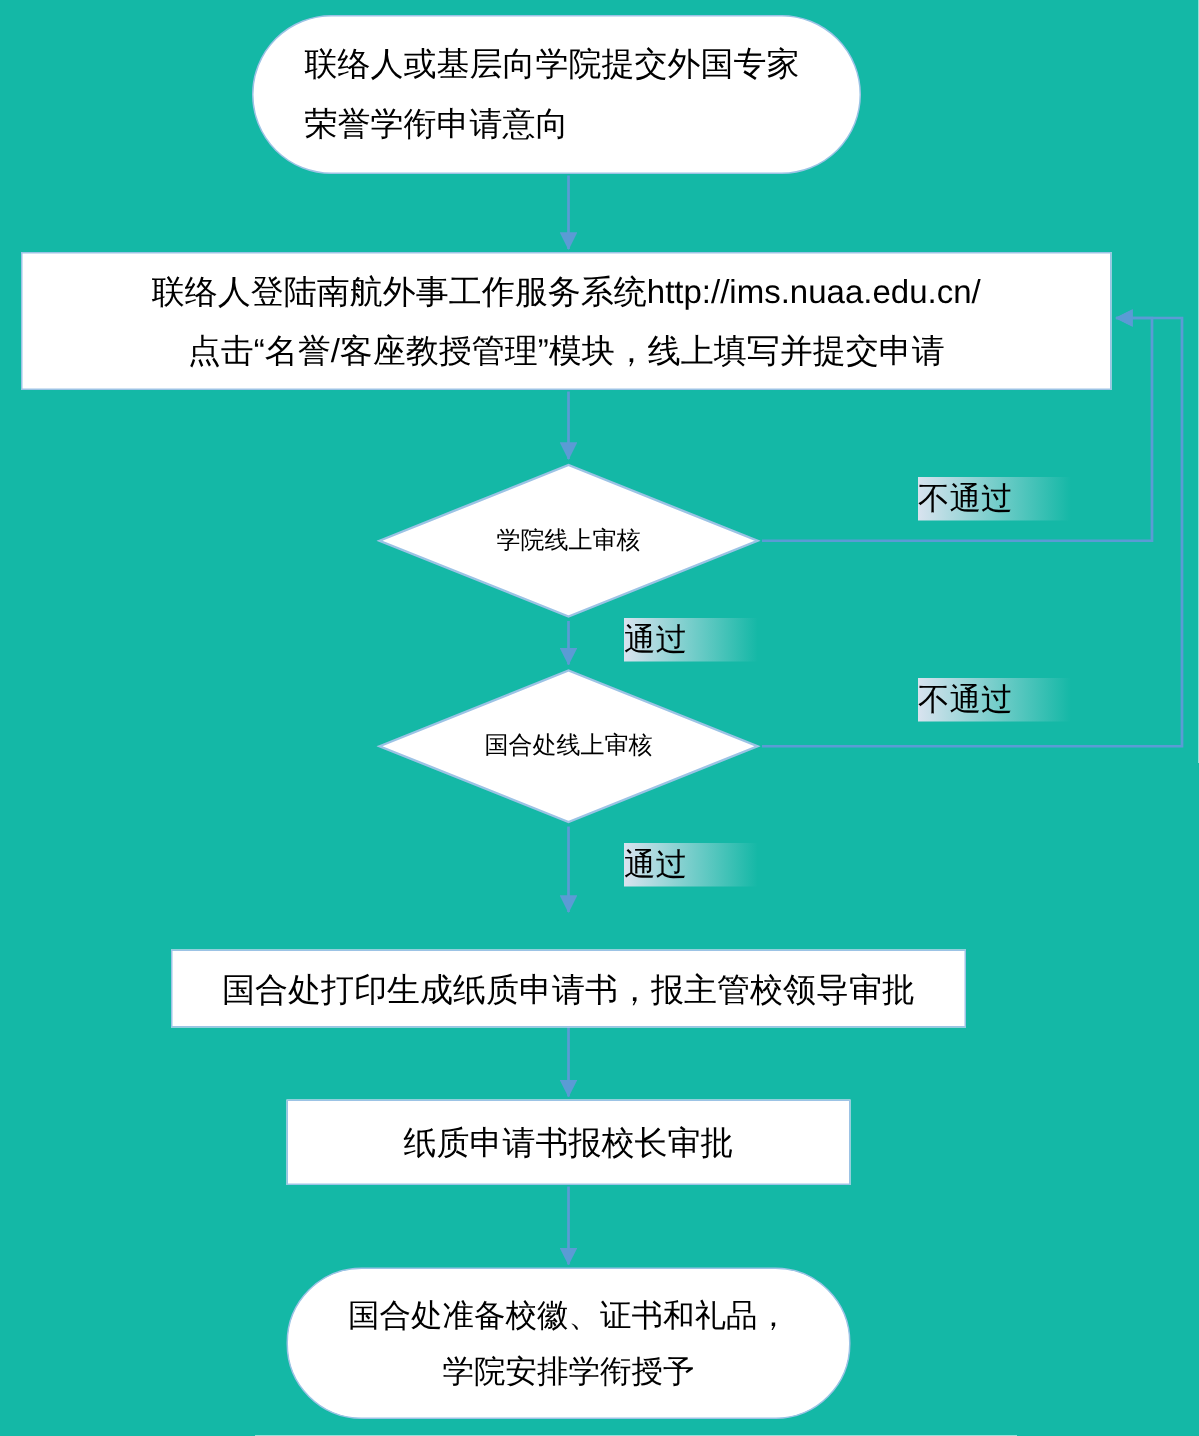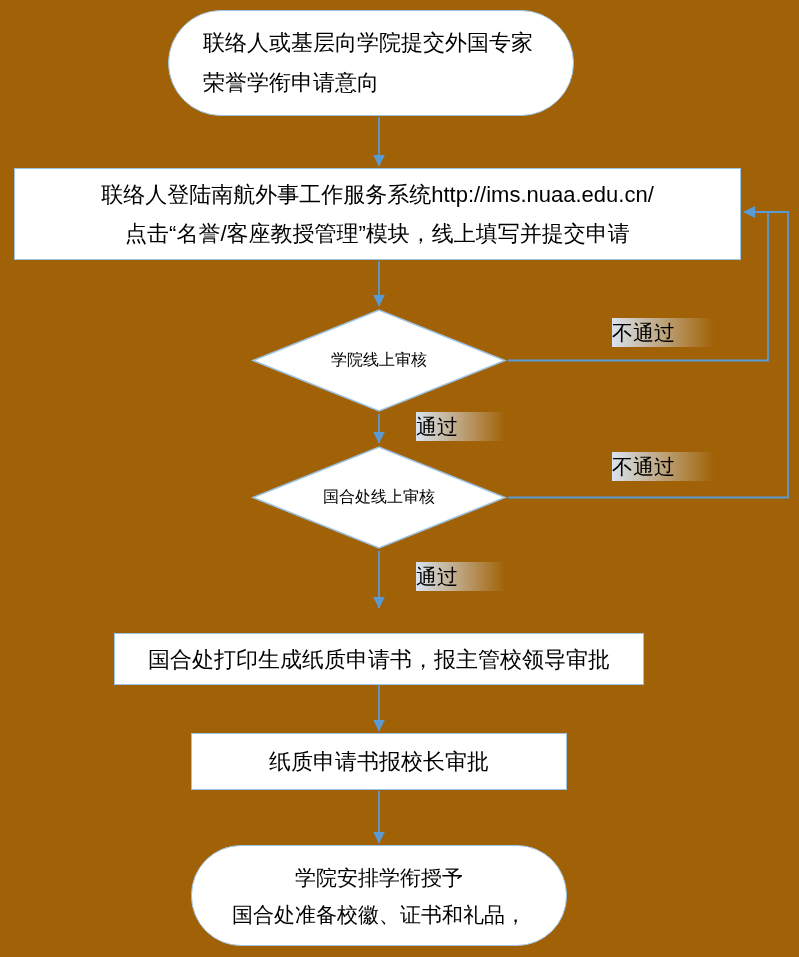--- a/index.html
+++ b/index.html
@@ -5,21 +5,21 @@
   * { margin:0; padding:0; box-sizing:border-box; }
   html,body { background:#ffffff; }
   body {
     font-family:"Liberation Sans","DejaVu Sans",sans-serif;
     color:#000;
   }
   .canvas {
     position:relative;
     width:799px;
     height:957px;
-    background:#a16207;
+    background:#14b8a6;
     overflow:hidden;
   }
   .node {
     position:absolute;
     background:#ffffff;
     border:1.6px solid var(--shape-border,#9CC3E5);
     display:flex;
     flex-direction:column;
     justify-content:center;
     align-items:center;
@@ -154,22 +154,22 @@
 
   <div class="node node-print">
     <span>国合处打印生成纸质申请书，报主管校领导审批</span>
   </div>
 
   <div class="node node-president">
     <span>纸质申请书报校长审批</span>
   </div>
 
   <div class="node stadium node-end">
+    <span>国合处准备校徽、证书和礼品，</span>
     <span>学院安排学衔授予</span>
-    <span>国合处准备校徽、证书和礼品，</span>
   </div>
 
   <div class="edge-label label-fail-college">不通过</div>
   <div class="edge-label label-pass-college">通过</div>
   <div class="edge-label label-fail-intl">不通过</div>
   <div class="edge-label label-pass-intl">通过</div>
 
 </div>
 
 </body></html>

